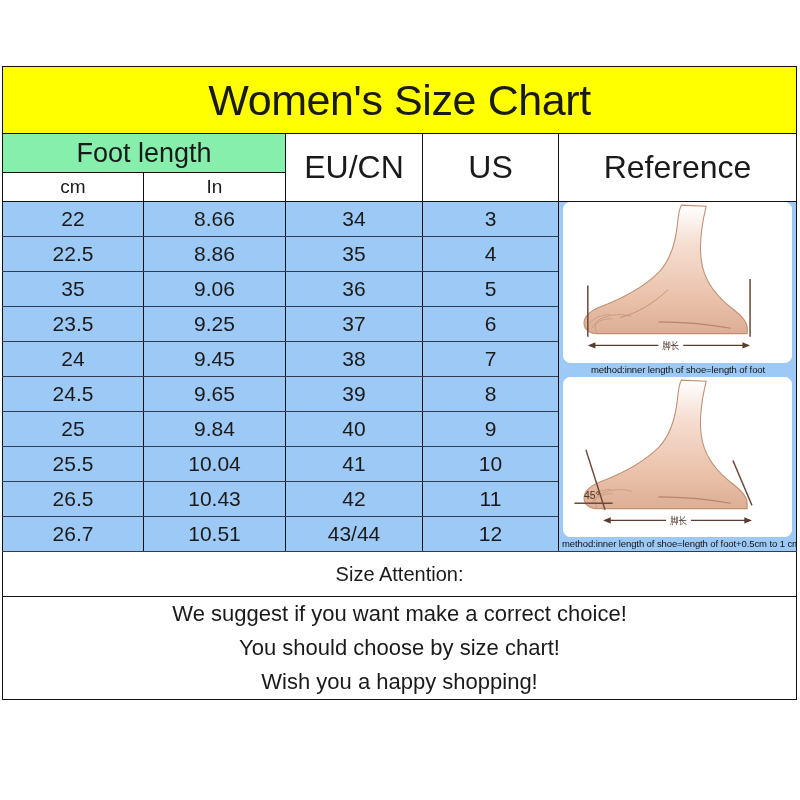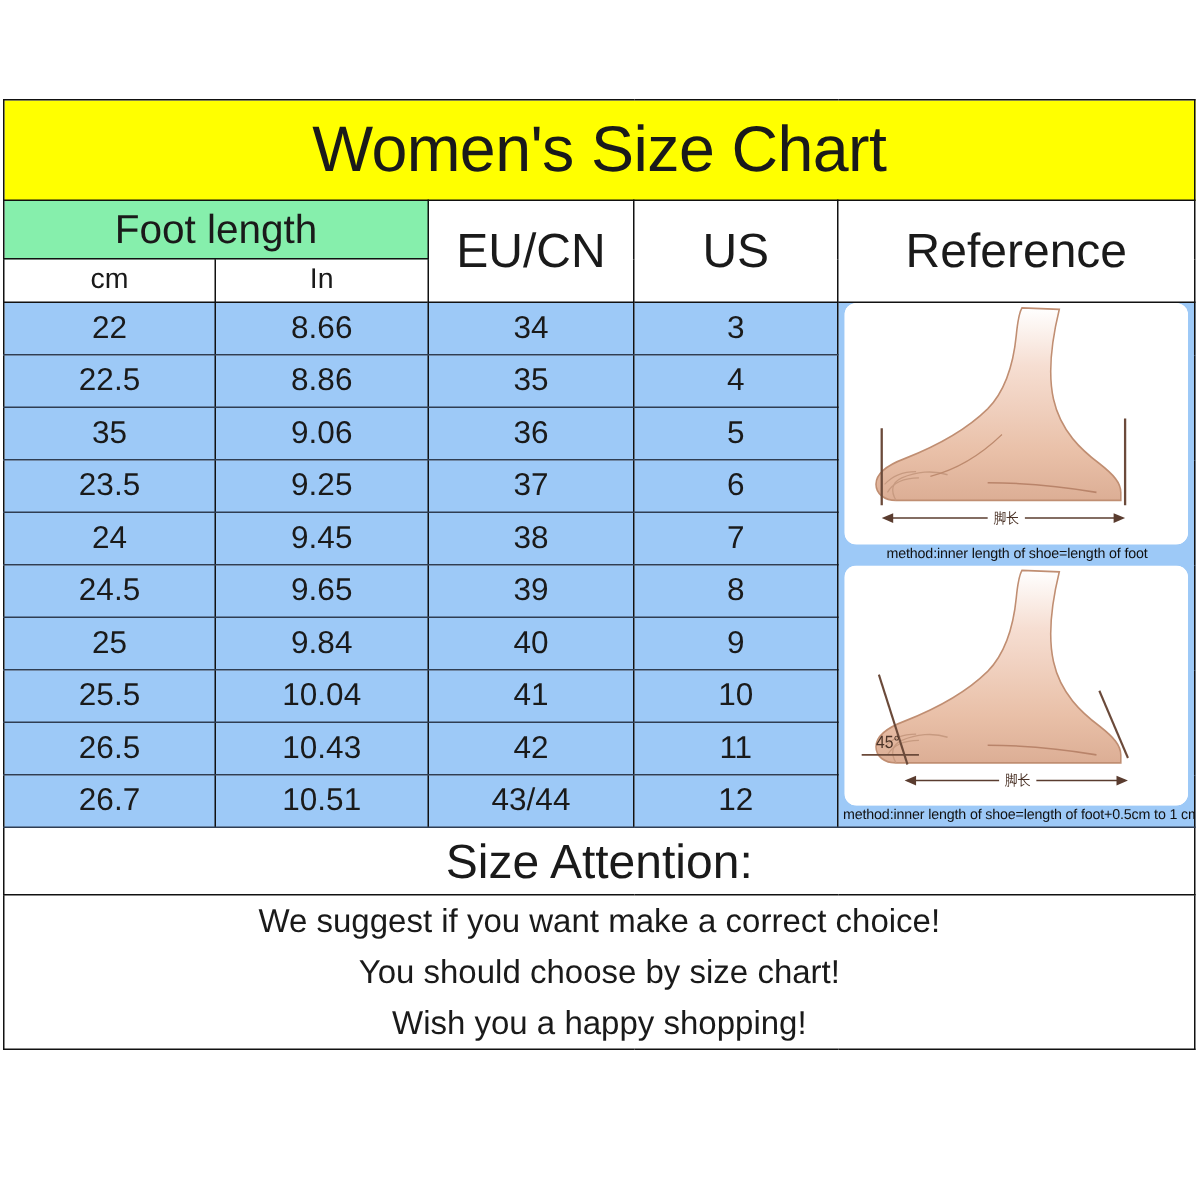--- a/index.html
+++ b/index.html
@@ -116,21 +116,21 @@
     text-align: center;
     padding: 1px 2px 2px 3px;
     white-space: nowrap;
     letter-spacing: -0.1px;
   }
 
   
   .attention-cell {
     background: #ffffff;
     height: 44px;
-    font-size: 32px;
+    font-size: 20px;
     color: #B03A30;
   }
   .note-cell {
     background: #ffffff;
     height: 100px;
     font-size: 22px;
     font-weight: bold;
     color: #101010;
     line-height: 1.55;
     padding: 4px 0 6px 0;

